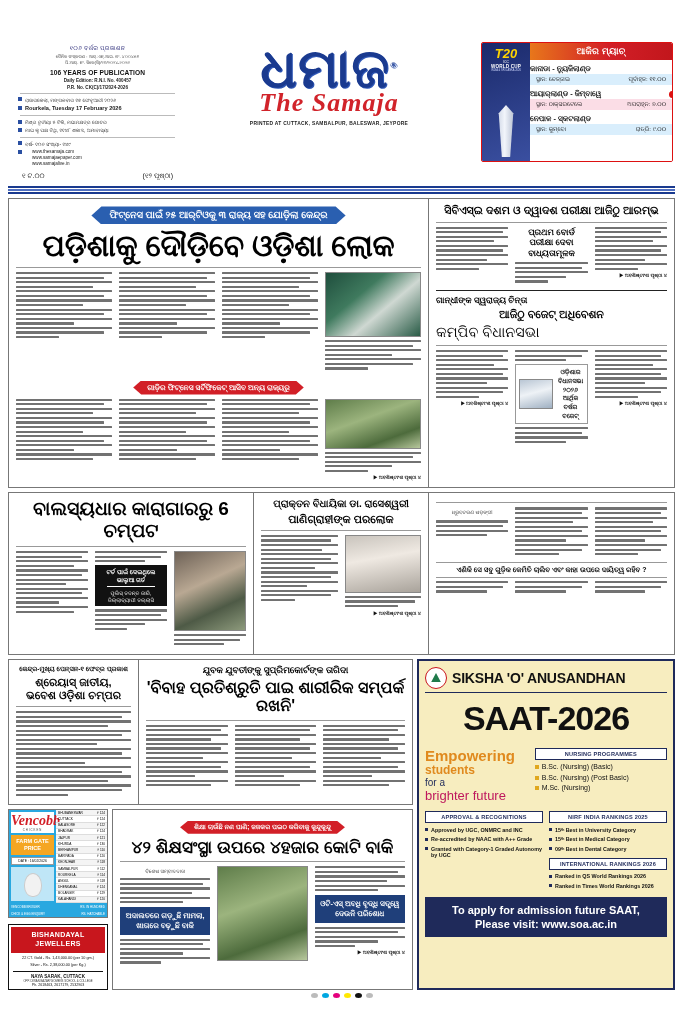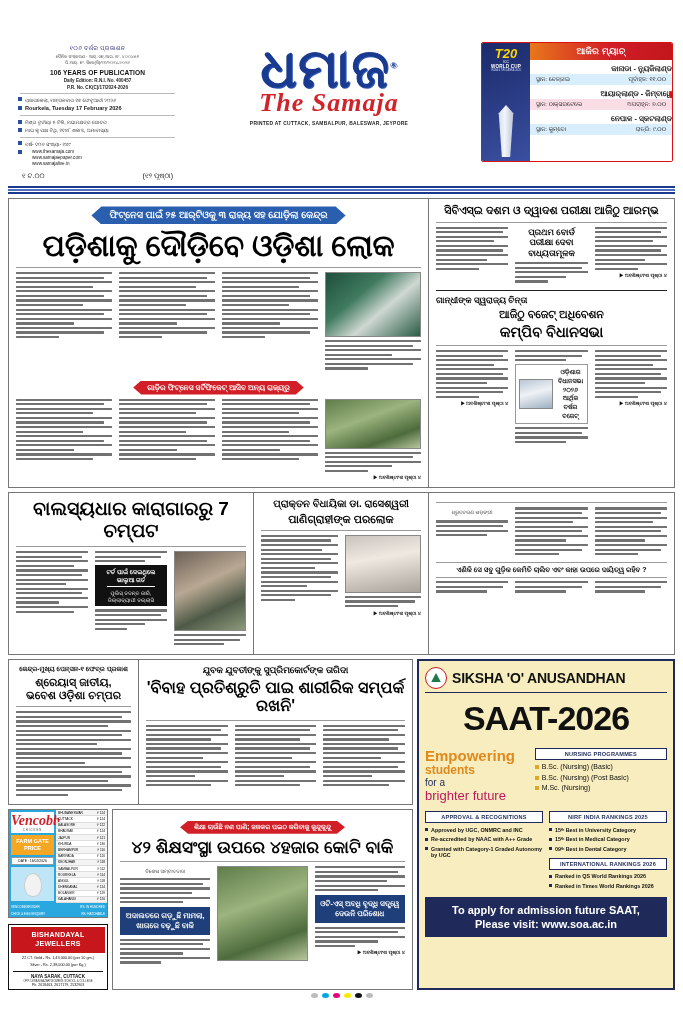--- a/index.html
+++ b/index.html
@@ -47,21 +47,21 @@
   .wc-burst { position: absolute; top: 5px; left: 4px; width: 40px; text-align: center; }
   .wc-t20 { font-size: 13px; font-weight: bold; color: #ffd400; font-style: italic; line-height: .9; }
   .wc-icc { font-size: 3.4px; color: #fff; }
   .wc-label { font-size: 4.6px; color: #fff; font-weight: bold; letter-spacing: .2px; }
   .wc-sub { font-size: 2.6px; color: #cfd8ff; }
   .wc-trophy { position: absolute; bottom: 4px; left: 11px; width: 26px; height: 52px;
     background: linear-gradient(90deg,#b9c3d8,#f2f5fb 45%,#99a5bd); clip-path: polygon(50% 0,78% 16%,66% 100%,34% 100%,22% 16%); }
   .ad-right { flex: 1; background: #fff; }
   .ad-head { background: linear-gradient(90deg,#e8771b,#d21f27 55%,#c2161c); color: #fff;
     text-align: center; font-size: 9px; font-weight: bold; padding: 3px 0; letter-spacing: .3px; }
-  .ad-match { text-align: right; font-size: 7.4px; color: #111; padding: 3.5px 0 1.5px; font-weight: bold; }
+  .ad-match { text-align: left; font-size: 7.4px; color: #111; padding: 3.5px 0 1.5px; font-weight: bold; }
   .ad-det { display: flex; justify-content: space-between; font-size: 6px; padding: 2px 6px; color: #111; }
   .ad-det.b1 { background: #d9eefc; }
   .ad-det.b2 { background: #fbdde6; }
   .ad-det.b3 { background: #d9eefc; }
   .ad-dot { position: absolute; right: -4px; top: 48px; width: 7px; height: 7px; border-radius: 50%; background: #d11; }
 
   .tricolor { margin: 2px 8px 0 8px; }
   .tricolor div { height: 2px; margin-bottom: 1.2px; }
   .tc1 { background: #1a3a8f; } .tc2 { background: #4f6fc0; } .tc3 { background: #1a3a8f; }
 
@@ -71,21 +71,21 @@
     padding: 3px 18px; margin: 0 auto; display: inline-block; position: relative;
     clip-path: polygon(10px 0, calc(100% - 10px) 0, 100% 50%, calc(100% - 10px) 100%, 10px 100%, 0 50%);
   }
   .kicker-red {
     background: #d21f27; color: #fff; text-align: center; font-size: 7.4px; font-weight: bold;
     padding: 2.5px 14px; display: inline-block;
     clip-path: polygon(8px 0, calc(100% - 8px) 0, 100% 50%, calc(100% - 8px) 100%, 8px 100%, 0 50%);
   }
   .hl-xl { font-size: 30px; font-weight: bold; color: #000; text-align: center; line-height: 1.12; letter-spacing: -.3px; }
   .hl-lg { font-size: 19px; font-weight: bold; color: #000; text-align: center; line-height: 1.15; }
-  .hl-md { font-size: 14.5px; font-weight: bold; color: #000; text-align: center; line-height: 1.2; }
+  .hl-md { font-size: 14.5px; font-weight: normal; color: #000; line-height: 1.2; }
   .hl-sm { font-size: 11px; font-weight: bold; color: #000; text-align: center; line-height: 1.2; }
   .hl-xs { font-size: 8.6px; font-weight: bold; color: #000; text-align: center; line-height: 1.22; }
   .byline { font-size: 5.2px; color: #333; text-align: center; margin: 2px 0; }
 
   
   .btext { --lh: 4.6px; }
   .btext .ln { height: 2.2px; background: #4a4a4a; border-radius: .5px; margin-bottom: 2.4px; opacity: .78; }
   .btext .ln.s80 { width: 80%; } .btext .ln.s60 { width: 60%; } .btext .ln.s92 { width: 92%; }
   .btext .ln.s45 { width: 45%; } .btext .ln.s70 { width: 70%; }
   .cols { display: flex; gap: 7px; }
@@ -512,21 +512,21 @@
             <div class="ln s60"></div>
           <div class="jump">▶ ଅବଶିଷ୍ଟାଂଶ ପୃଷ୍ଠା ୪</div>
         </div>
       </div>
     </div>
   </div>
 
   <div class="frame" style="margin-top:4px; display:flex;">
 
     <div class="sec-pad" style="width:245px; border-right:.8px solid #777;">
-      <div class="hl-lg">ବାଲସ୍ୟଧାର କାରାଗାରରୁ 7 ଚମ୍ପଟ</div>
+      <div class="hl-lg">ବାଲସ୍ୟଧାର କାରାଗାରରୁ 6 ଚମ୍ପଟ</div>
       <div class="hr-thin"></div>
       <div class="cols">
         <div class="col btext">
           <div class="ln"></div>
             <div class="ln s92"></div>
             <div class="ln"></div>
             <div class="ln s80"></div>
           <div class="ln"></div>
             <div class="ln s92"></div>
             <div class="ln"></div>

